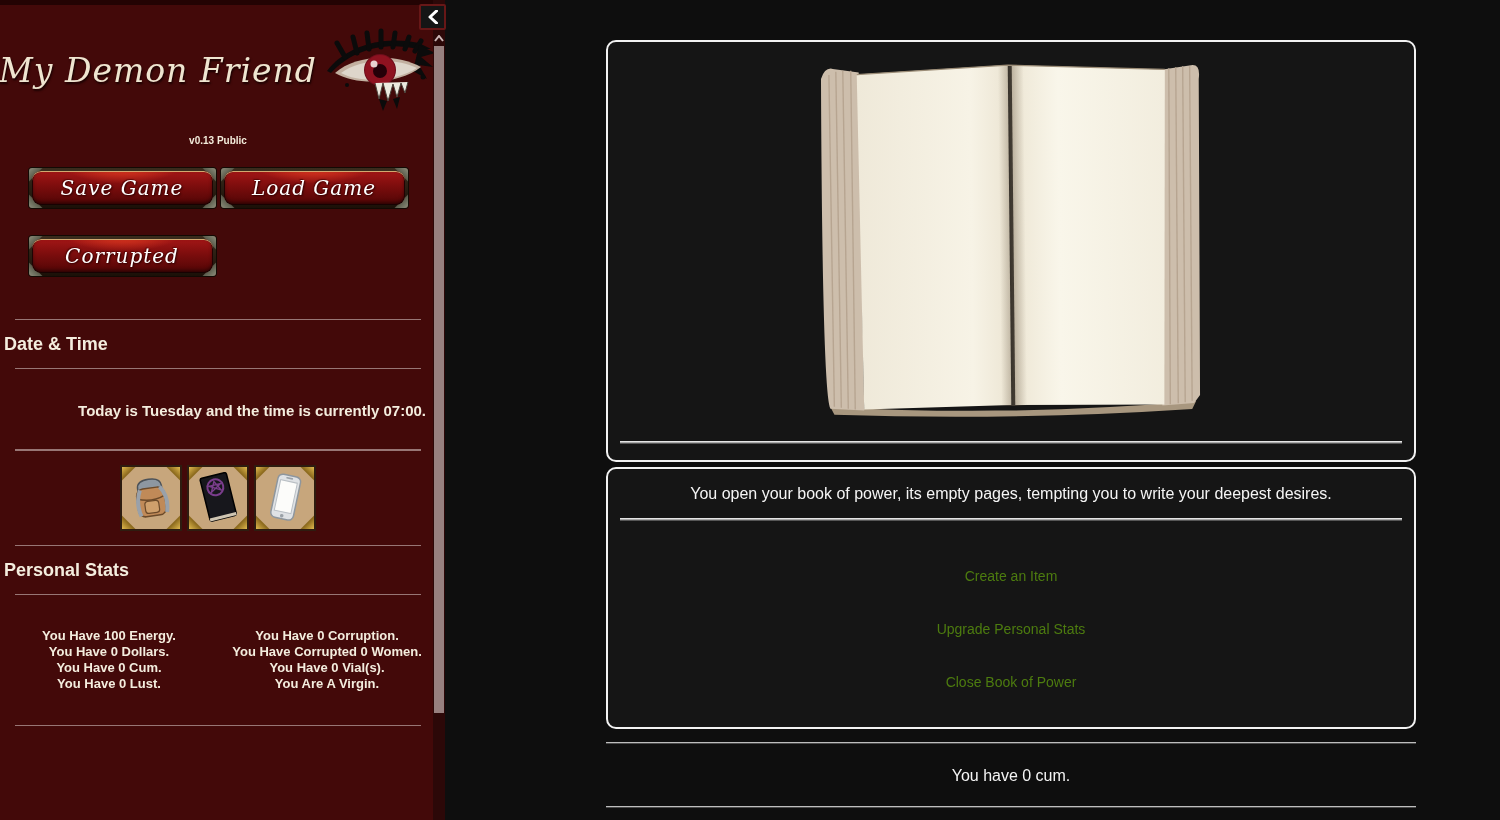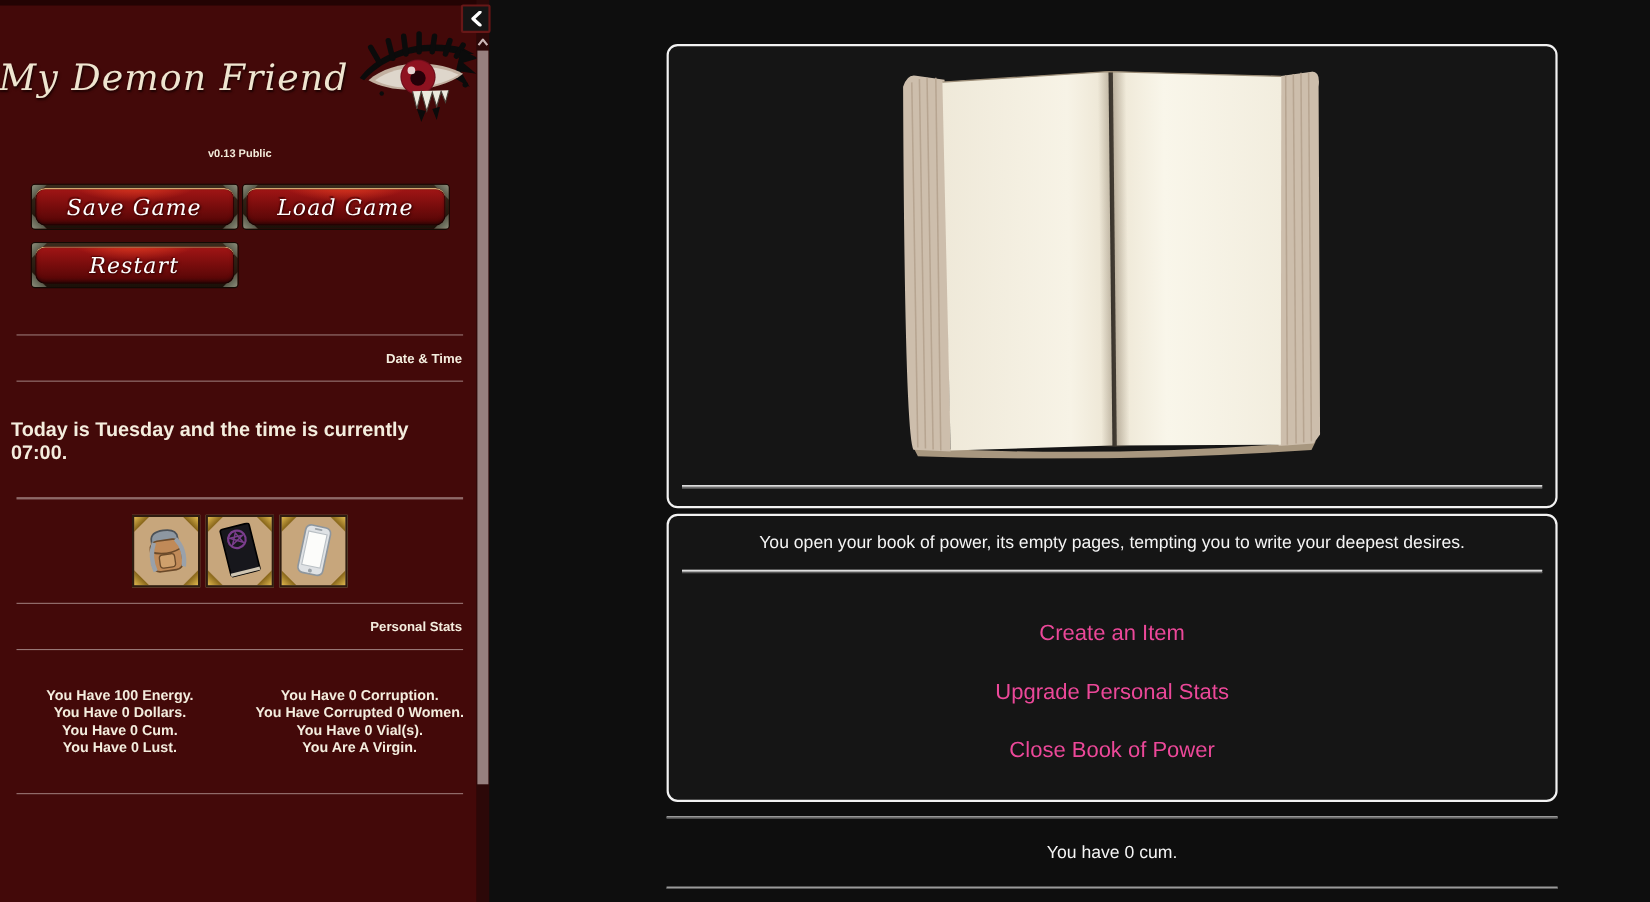--- a/index.html
+++ b/index.html
@@ -25,21 +25,21 @@
     font-size:33px;color:#efe5d0;letter-spacing:1px;
     text-shadow:1px 2px 2px #1a0202;white-space:nowrap;
   }
   .eye-logo{width:114px;height:86px;flex:0 0 auto;}
   .version{
     text-align:center;font-size:10px;font-weight:bold;
     margin-top:22px;color:#f3ecdb;
   }
   .menu-grid{
     display:grid;grid-template-columns:187px 187px;
-    gap:13px 5px;justify-content:center;margin-top:22px;
+    gap:28px 5px;justify-content:center;margin-top:22px;
   }
   .menu-btn{
     position:relative;height:40px;border:0;padding:3px;cursor:pointer;
     background:
       linear-gradient(135deg,#8d8f7c 0,#5a5c4c 9px,transparent 10px),
       linear-gradient(225deg,#8d8f7c 0,#5a5c4c 9px,transparent 10px),
       linear-gradient(45deg,#8d8f7c 0,#5a5c4c 9px,transparent 10px),
       linear-gradient(315deg,#8d8f7c 0,#5a5c4c 9px,transparent 10px),
       linear-gradient(#3a2c1d,#1b1008);
     background-repeat:no-repeat;
@@ -60,25 +60,25 @@
     font-family:"DejaVu Serif", serif;font-style:italic;
     font-size:20px;color:#fff;letter-spacing:1px;
     text-shadow:1px 1px 2px #2c0202, -1px -1px 1px #5c0707;
   }
   .s-hr{
     height:1px;border:0;margin:0 15px;
     background:rgba(222,208,206,.55);
   }
   .s-hr.m-top43{margin-top:43px;}
   .s-heading{
-    text-align:right;font-size:12px;font-weight:bold;
-    padding:14px 16px 13px;color:#f4edde;
+    text-align:left;font-size:18px;font-weight:bold;
+    padding:14px 4px 13px;color:#f4edde;
   }
   .s-text{
-    text-align:left;font-size:18px;font-weight:bold;
+    text-align:right;font-size:15px;font-weight:bold;
     padding:33px 10px 30px;color:#f4edde;
   }
   .inv-row{
     display:flex;justify-content:center;gap:5px;
     padding:14px 0 14px;
   }
   .inv-tile{
     width:58px;height:62px;background:#c7a67c;
     border:2px solid #2e1c10;position:relative;cursor:pointer;
     background-image:
@@ -146,21 +146,21 @@
   .passage{
     margin:0;padding:15px 20px 0;text-align:center;
     font-size:16px;line-height:19px;color:#f5f5f5;
   }
   .box2 .hr-main{margin-top:15px;}
   .links-col{
     display:flex;flex-direction:column;align-items:center;
     margin-top:47px;gap:37px;
   }
   .glink{
-    color:#ec4899;text-decoration:none;font-size:20px;line-height:16px;
+    color:#4d7c0f;text-decoration:none;font-size:14px;line-height:16px;
     cursor:pointer;
   }
   .hr-thin{
     border:0;height:2px;margin:13px 0 0;
     background:#bdbdbd;border-bottom:1px solid #4a4a4a;box-sizing:border-box;
   }
   .footer-line{
     margin:0;padding-top:24px;text-align:center;
     font-size:16px;line-height:16px;color:#f5f5f5;
   }
@@ -199,21 +199,21 @@
           <span class="btn-label">Save Game</span>
         </span>
     </button>
     <button class="menu-btn">
       <span class="btn-face">
           <span class="btn-label">Load Game</span>
         </span>
     </button>
     <button class="menu-btn">
       <span class="btn-face">
-          <span class="btn-label">Restart</span>
+          <span class="btn-label">Corrupted</span>
         </span>
     </button>
   </div>
 
   <hr class="s-hr m-top43">
   <div class="s-heading">Date &amp; Time</div>
   <hr class="s-hr">
   <div class="s-text">Today is Tuesday and the time is currently 07:00.</div>
   <hr class="s-hr">
   <hr class="s-hr">

